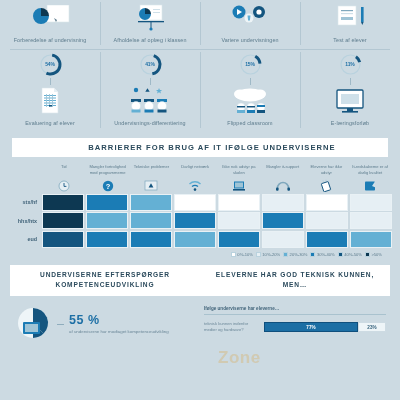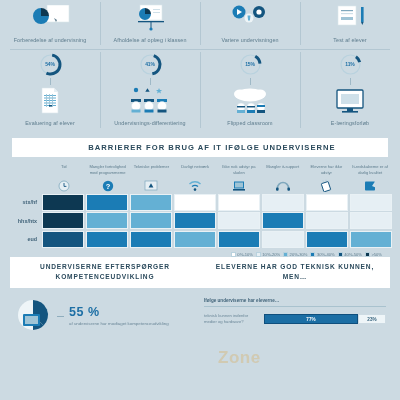--- a/index.html
+++ b/index.html
@@ -76,21 +76,21 @@
 
   .hm-legend {
     display: flex; justify-content: flex-end; align-items: center;
     gap: 3px; margin: 4px 10px 0 0;
   }
   .lg-item { display: flex; align-items: center; gap: 1.5px; }
   .lg-sw { width: 5px; height: 5px; }
   .lg-tx { font-size: 4.1px; color: #5c7b8c; }
 
   
-  .bottom { display: flex; gap: 0; margin: 0 10px 0; }
+  .bottom { display: flex; gap: 0; margin: 8px 10px 0; }
   .panel { flex: 1 1 50%; }
   .panel-head {
     background: #ffffff; padding: 5px 4px; text-align: center;
   }
   .panel-head span {
     display: block; font-size: 6.6px; font-weight: bold;
     color: #2b4a5c; letter-spacing: .85px; line-height: 1.6;
   }
   .panel-body { padding: 10px 4px 0; }
 

